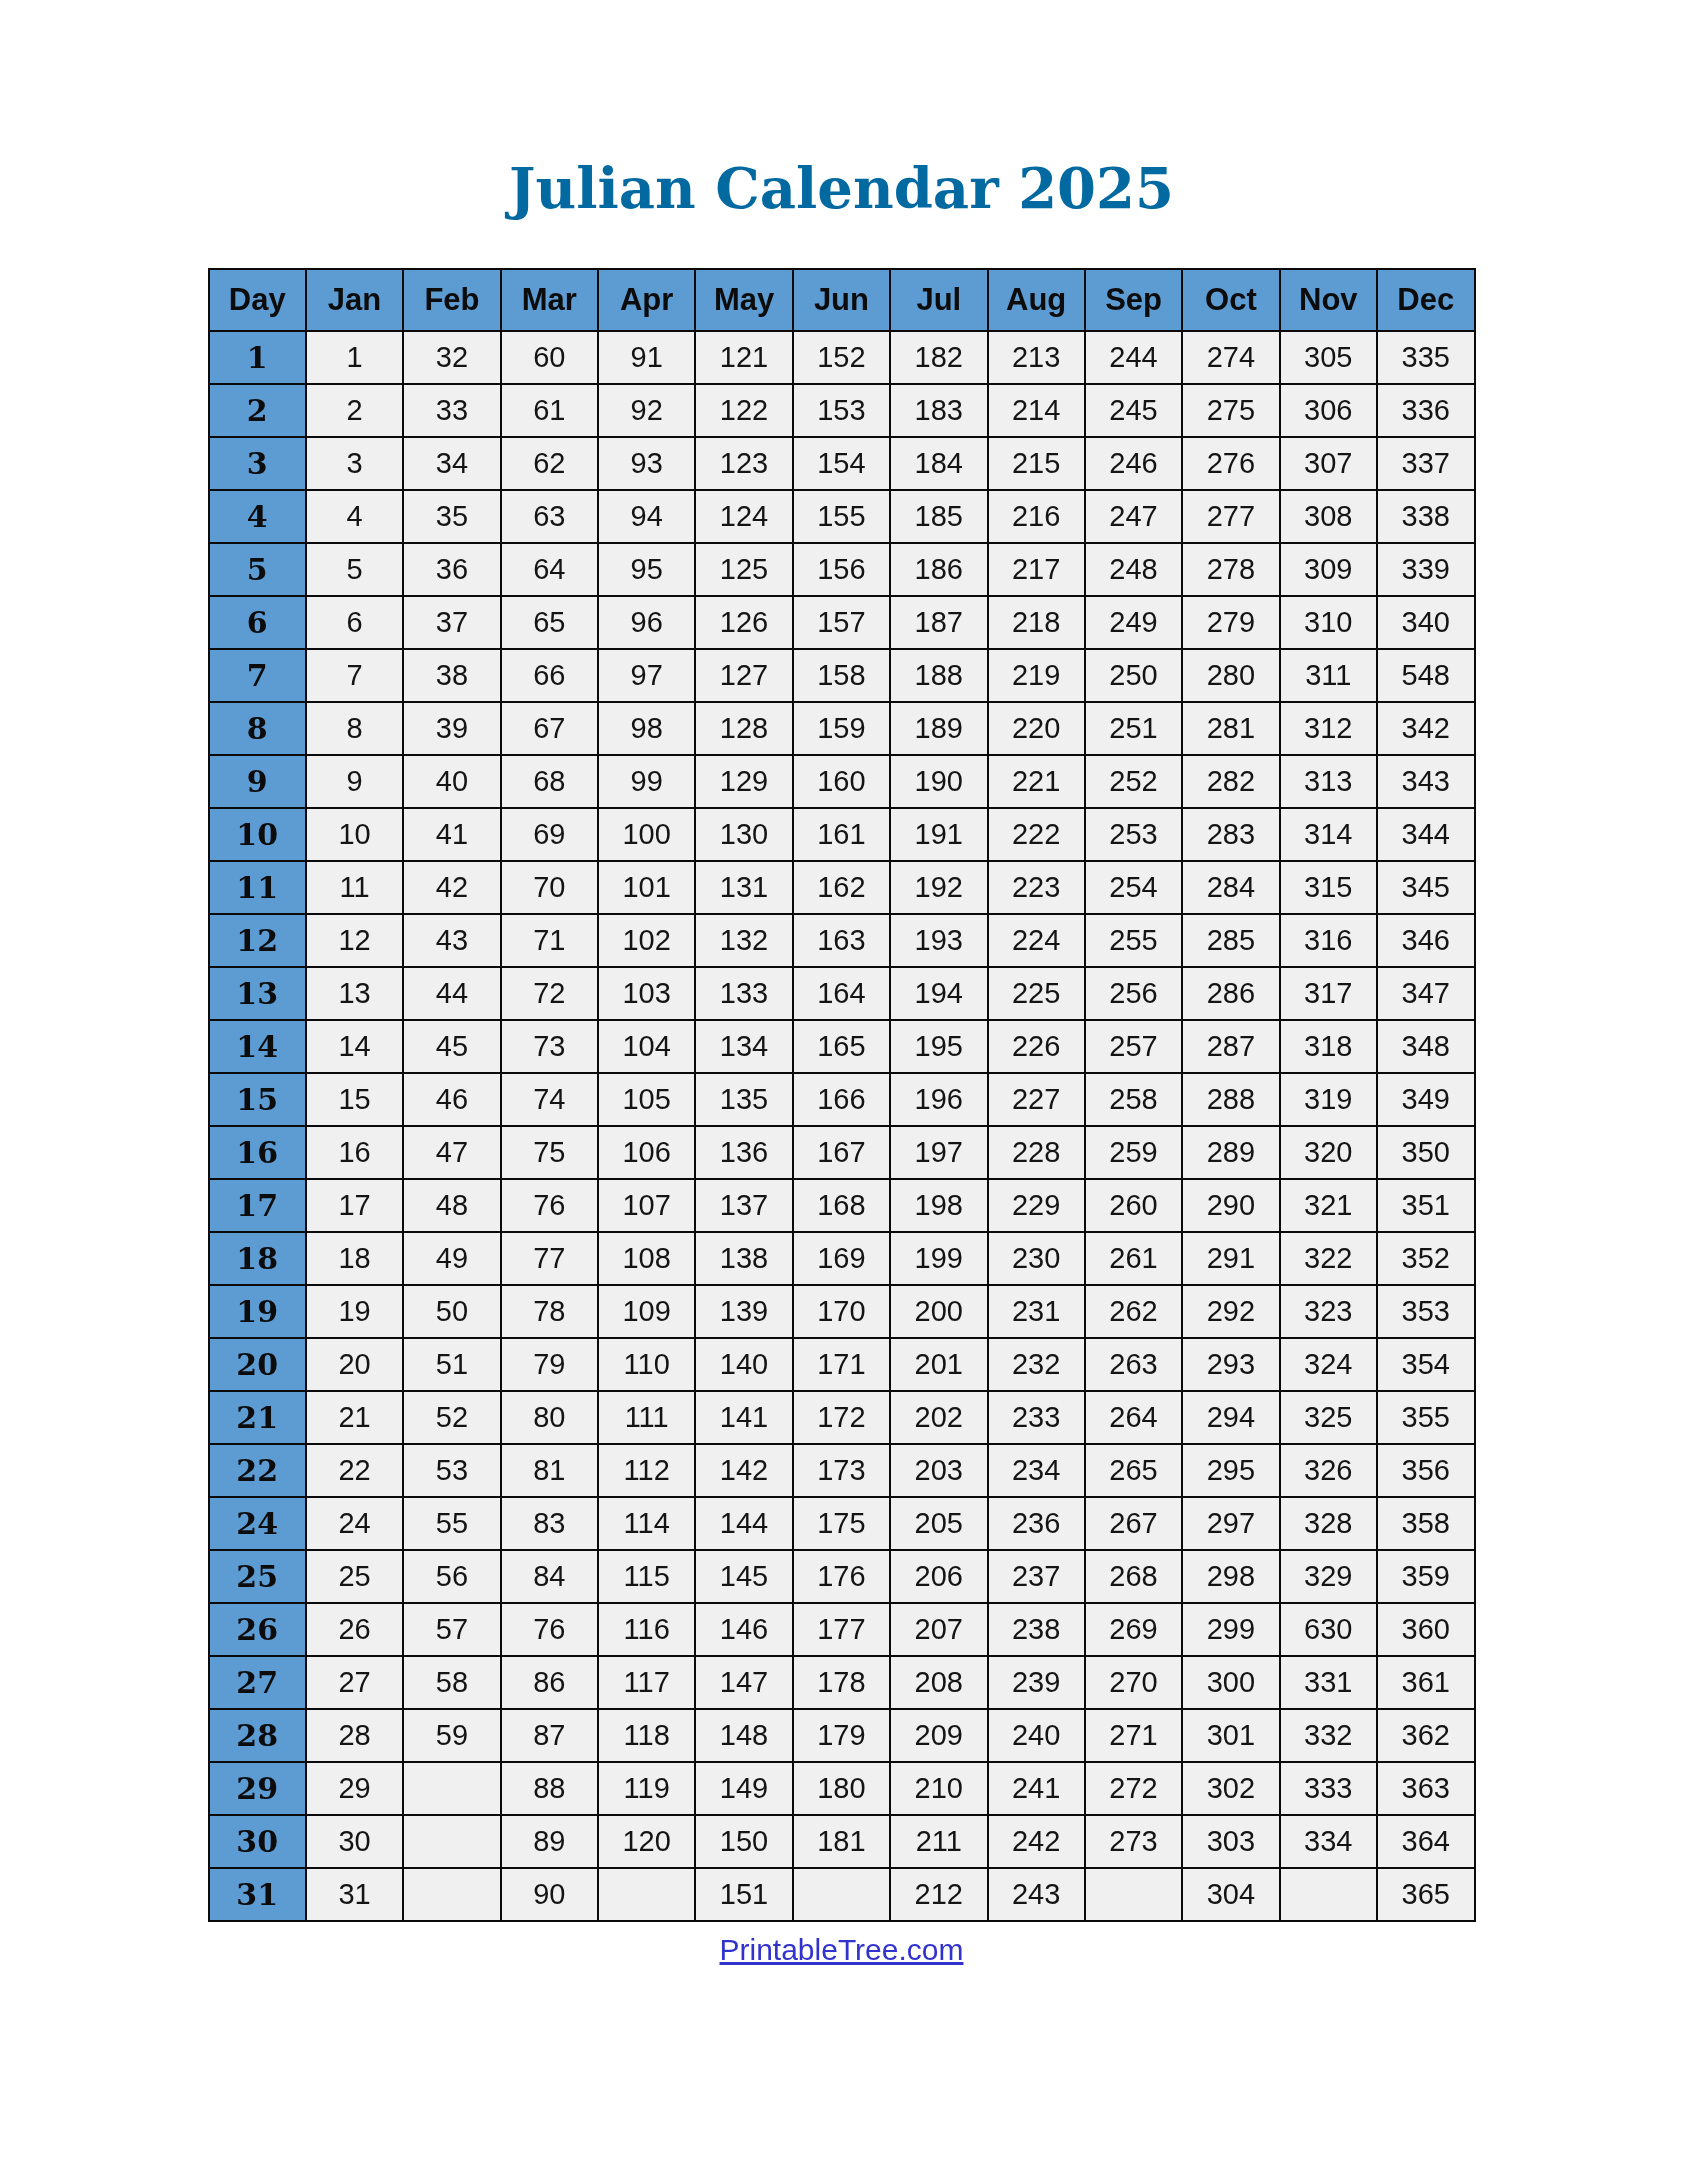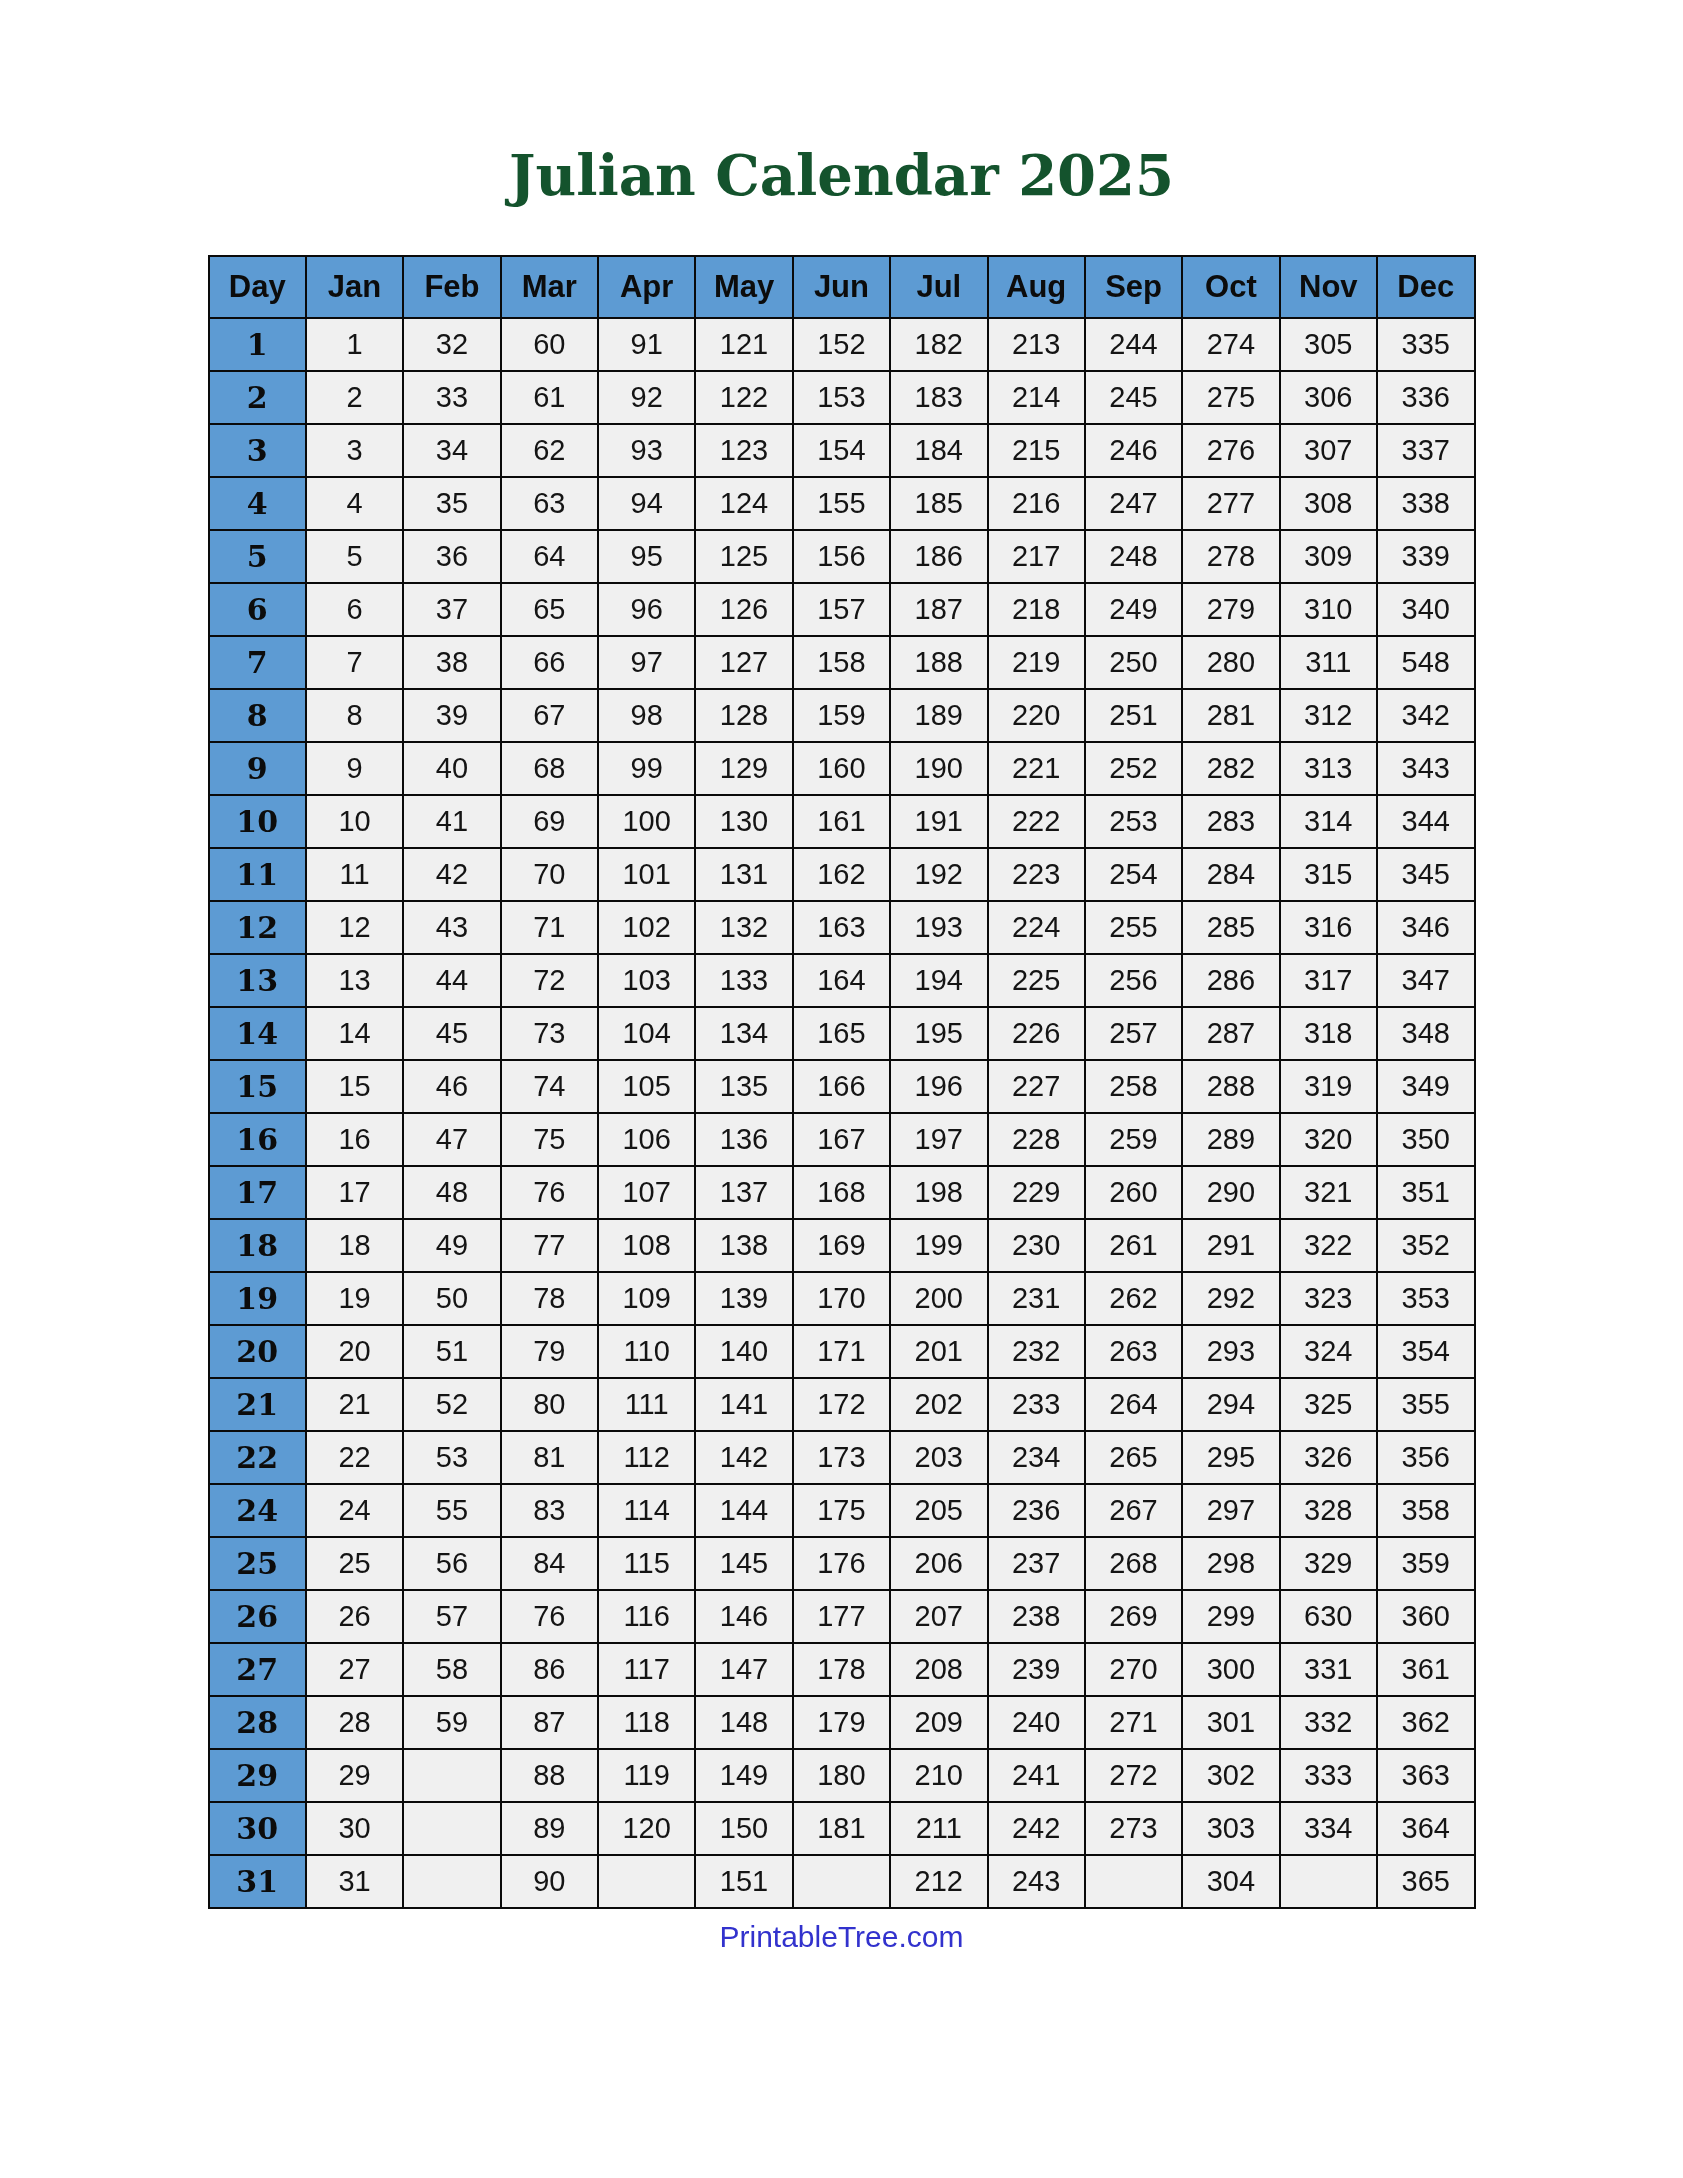--- a/index.html
+++ b/index.html
@@ -11,28 +11,28 @@
   }
   html,body{margin:0;padding:0;}
   body{
     width:1683px;height:2178px;
     background:var(--page-bg);
     font-family:"Liberation Sans",sans-serif;
     overflow:hidden;
   }
   .page{width:1683px;height:2178px;position:relative;}
   .title{
-    margin:0;
+    margin:13px;
     padding-top:145px;
     text-align:center;
     font-family:"DejaVu Serif",serif;
     font-weight:bold;
     font-size:56px;
     line-height:1.1;
-    color:#14532d;
+    color:#0369a1;
     letter-spacing:0px;
   }
   table.julian{
     border-collapse:collapse;
     table-layout:fixed;
     width:1268px;
     margin:48px auto 0 auto;
   }
   table.julian th, table.julian td{
     border:2px solid var(--grid);
@@ -67,20 +67,21 @@
     color:#141414;
   }
   .footer{
     margin-top:11px;
     text-align:center;
   }
   .footer a{
     font-family:"Liberation Sans",sans-serif;
     font-size:30px;
     color:var(--link-blue);
+    text-decoration:underline;
     cursor:pointer;
   }
 </style>
 </head>
 <body>
 
 <div class="page">
 
   <h1 class="title">Julian Calendar 2025</h1>
 

